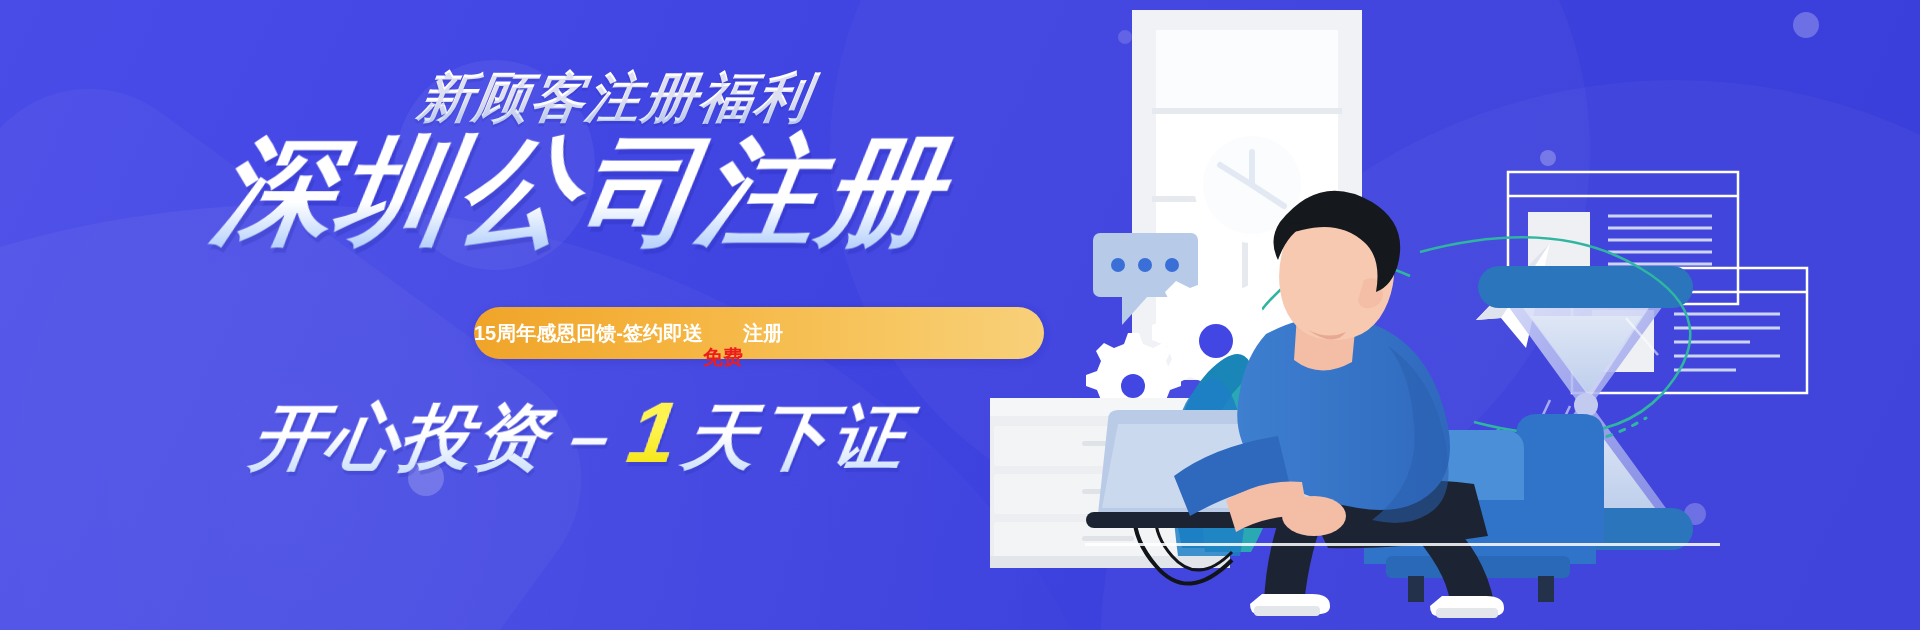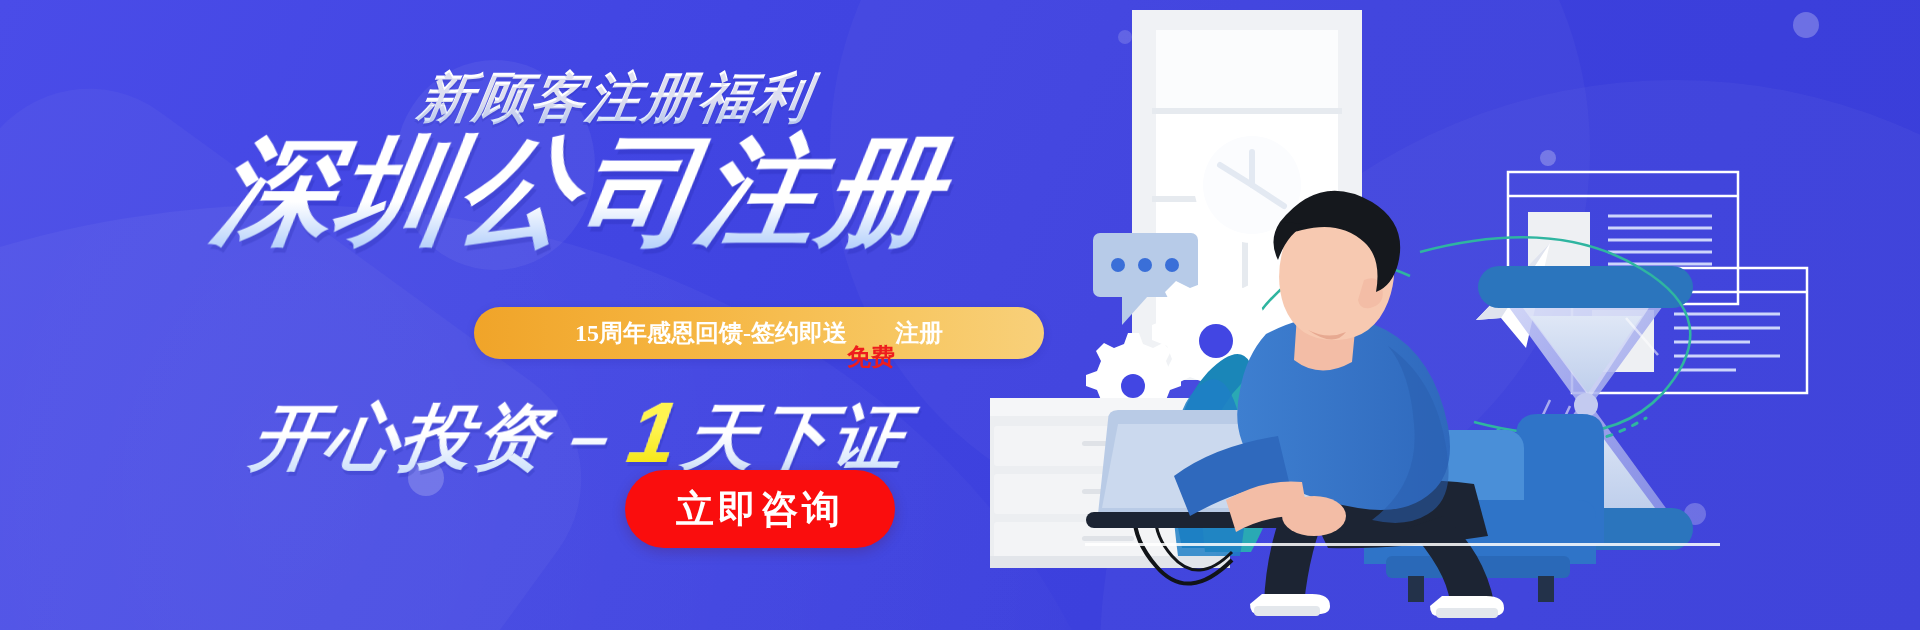--- a/index.html
+++ b/index.html
@@ -106,25 +106,24 @@
     filter:drop-shadow(3px 5px 0 rgba(26,34,160,.22));
     transform:skewX(-9deg);
   }
 
   .pill {
     position:absolute;
     left:474px; top:307px;
     width:570px; height:52px;
     border-radius:26px;
     background:linear-gradient(90deg,#f0a429 0%,#f5b43f 35%,#f7c762 75%,#f8d07a 100%);
-    display:flex; align-items:center; justify-content:center;
-    font-size:24px; font-weight:bold; color:#ffffff;
+    display:flex; align-items:center; 
+    font-size:20px; font-weight:bold; color:#ffffff;
     white-space:nowrap;
     box-shadow:0 2px 10px rgba(20,20,90,.12);
-    font-family:Liberation Serif, serif;
   }
   .pill .hl { color:#ee1d1d;margin-top:48px; }
 
   .subline {
     position:absolute;
     left:0; right:0; top:383px;
     text-align:center;
     padding-left:40px;
     font-size:72px;
     font-weight:bold;
@@ -380,15 +379,14 @@
     <div class="pill">
       <span>15周年感恩回馈-签约即送</span>
         <span class="hl">免费</span>
         <span>注册</span>
     </div>
 
     <div class="subline">
       <span>开心投资－</span><span class="num">1</span><span>天下证</span>
     </div>
 
-    <button class="cta">立即咨询</button>
   </div>
 </div>
 
 </body></html>

